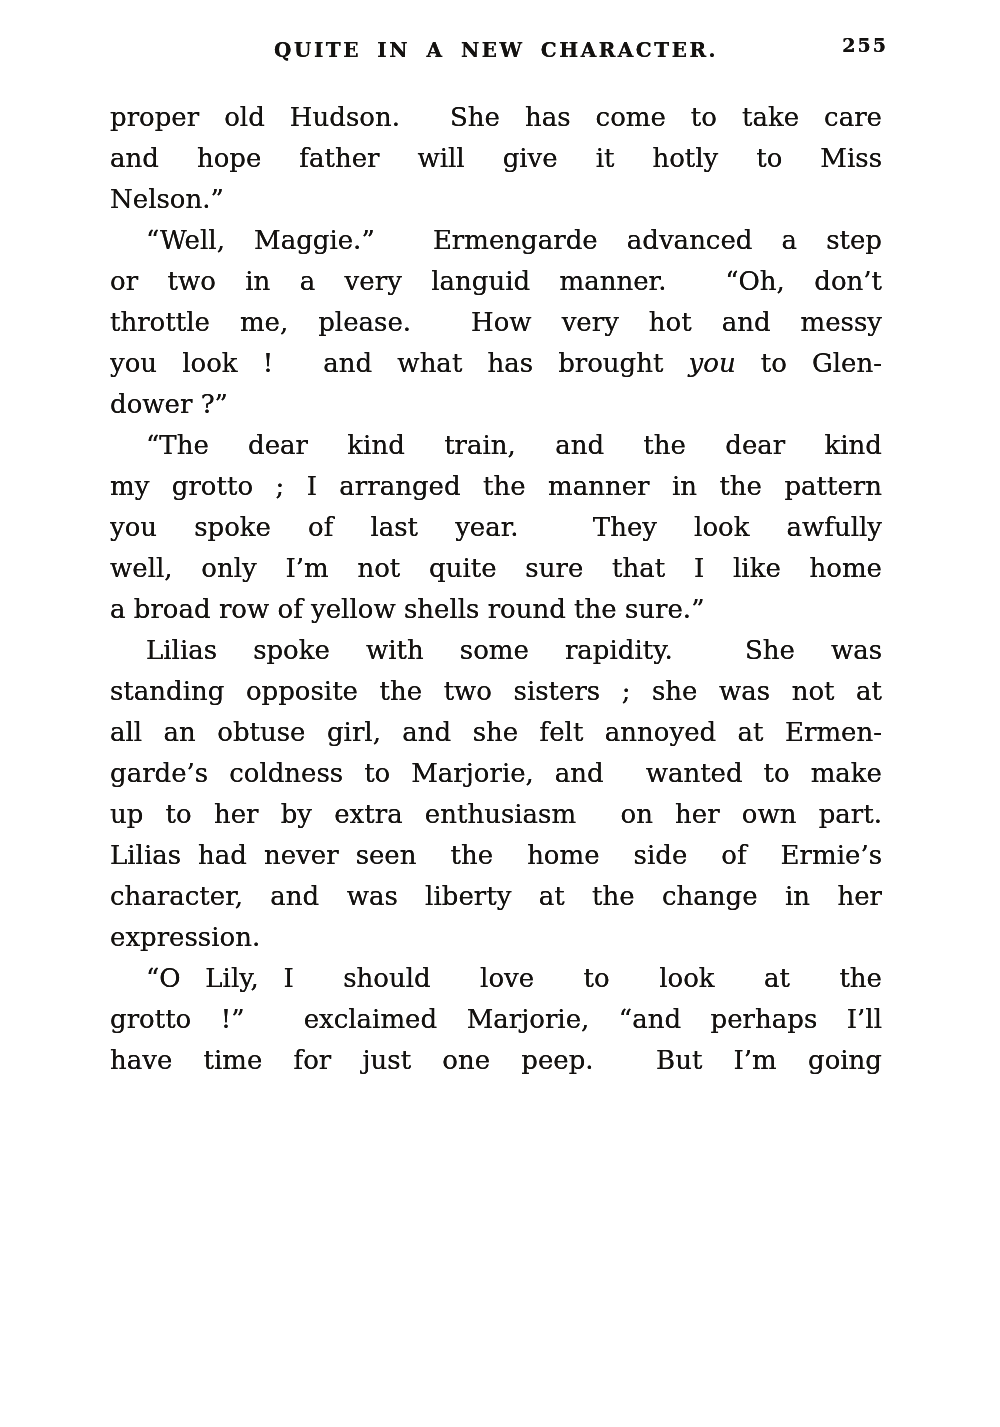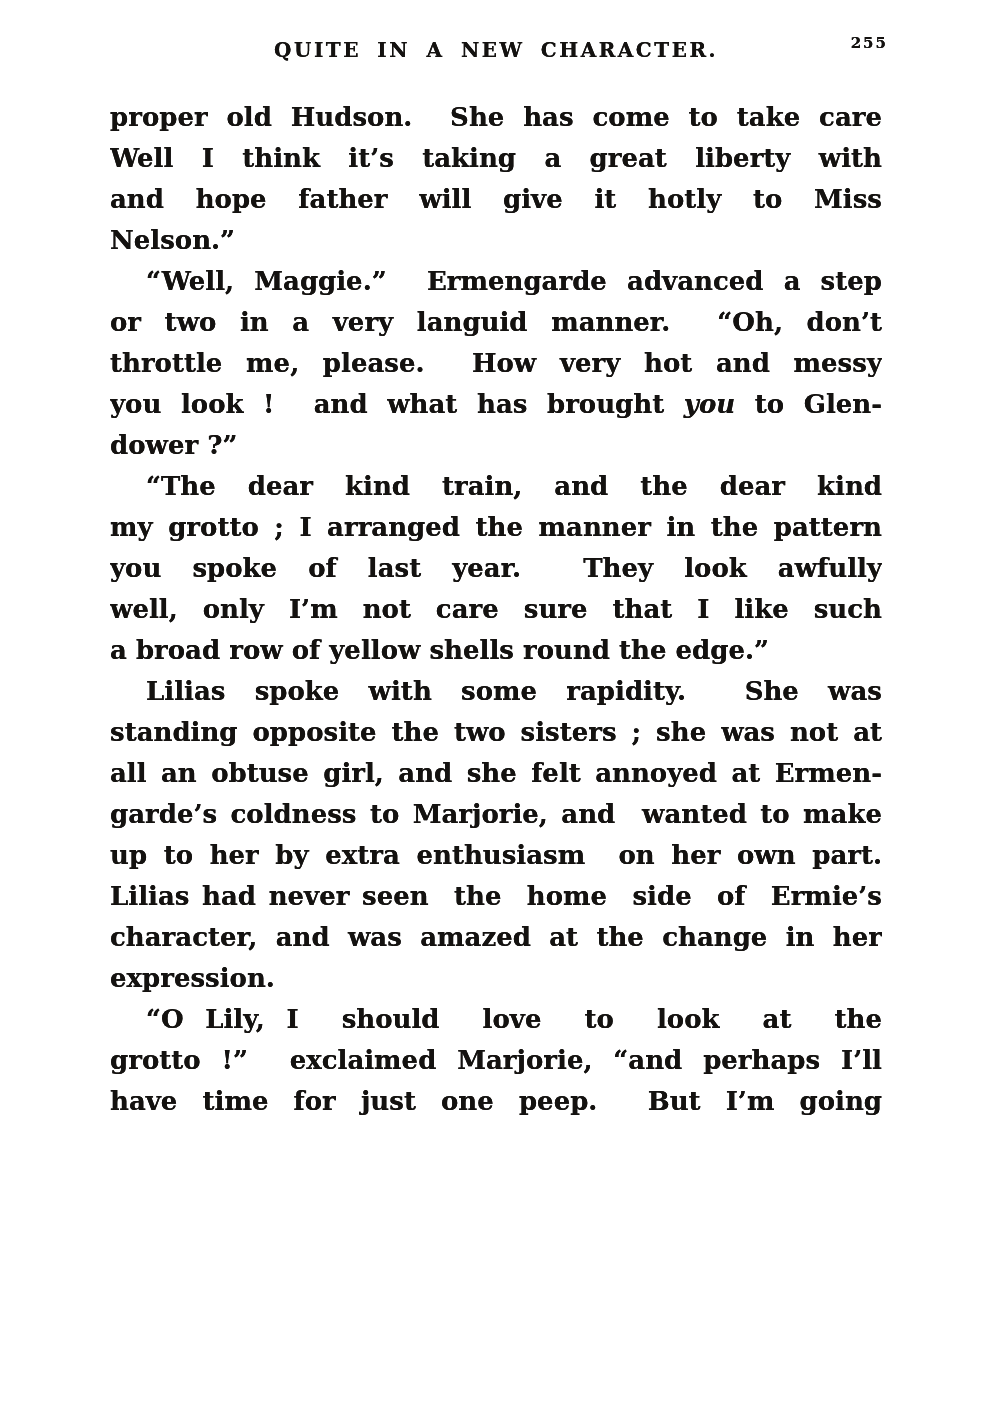--- a/index.html
+++ b/index.html
@@ -40,32 +40,31 @@
     font-size: 20px;
     letter-spacing: 2.5px;
     word-spacing: 7px;
     white-space: nowrap;
     text-shadow: 0 0 0.6px currentColor;
   }
   .folio {
     position: absolute;
     right: -6px;
     top: -2px;
-    font-size: 15px;
+    font-size: 19px;
     letter-spacing: 2px;
     text-shadow: 0 0 0.6px currentColor;
   }
   .body-text {
     position: absolute;
     top: 97px;
     left: 110px;
     width: 772px;
     font-size: 26px;
     line-height: 41px;
-    font-weight: bold;
   }
   .paragraph { margin: 0; }
   .line {
     text-align: justify;
     -moz-text-align-last: left;
     text-align-last: left;
     height: 41px;
     overflow: hidden;
     text-shadow: 0 0 0.5px currentColor;
   }
@@ -92,46 +91,45 @@
 <div class="page">
 
   <header class="running-head">
     <span class="running-title">QUITE IN A NEW CHARACTER.</span>
     <span class="folio">255</span>
   </header>
 
   <main class="body-text">
       <div class="paragraph">
         <div class="line just"><span>proper old Hudson.&nbsp; She has come to take care</span></div>
-        <div class="line just"><span>Well I think it’s taking a great liberty with</span></div>
         <div class="line just"><span>and hope father will give it hotly to Miss</span></div>
         <div class="line"><span>Nelson.”</span></div>
       </div>
       <div class="paragraph">
         <div class="line just indent"><span>“Well, Maggie.”&nbsp; Ermengarde advanced a step</span></div>
         <div class="line just"><span>or two in a very languid manner.&nbsp; “Oh, don’t</span></div>
         <div class="line just"><span>throttle me, please.&nbsp;  How very hot and messy</span></div>
         <div class="line just"><span>you look !&nbsp; and what has brought </span><span class="it">you</span><span> to Glen-</span></div>
         <div class="line"><span>dower ?”</span></div>
       </div>
       <div class="paragraph">
         <div class="line just indent"><span>“The dear kind train, and the dear kind</span></div>
         <div class="line just"><span>my grotto ; I arranged the manner in the pattern</span></div>
         <div class="line just"><span>you spoke of last year.&nbsp;  They look awfully</span></div>
-        <div class="line just"><span>well, only I’m not care sure that I like such</span></div>
-        <div class="line"><span>a broad row of yellow shells round the edge.”</span></div>
+        <div class="line just"><span>well, only I’m not quite sure that I like home</span></div>
+        <div class="line"><span>a broad row of yellow shells round the sure.”</span></div>
       </div>
       <div class="paragraph">
         <div class="line just indent"><span>Lilias spoke with some rapidity.&nbsp; She was</span></div>
         <div class="line just"><span>standing opposite the two sisters ; she was not at</span></div>
         <div class="line just"><span>all an obtuse girl, and she felt annoyed at Ermen-</span></div>
         <div class="line just"><span>garde’s coldness to Marjorie, and&nbsp; wanted to make</span></div>
         <div class="line just"><span>up to her by extra enthusiasm&nbsp; on her own part.</span></div>
         <div class="line just"><span>Lilias had never seen&nbsp; the&nbsp; home&nbsp; side&nbsp; of&nbsp; Ermie’s</span></div>
-        <div class="line just"><span>character, and was amazed at the change in her</span></div>
+        <div class="line just"><span>character, and was liberty at the change in her</span></div>
         <div class="line"><span>expression.</span></div>
       </div>
       <div class="paragraph">
         <div class="line just indent"><span>“O Lily, I&nbsp; should&nbsp; love&nbsp; to&nbsp; look&nbsp; at&nbsp; the</span></div>
         <div class="line just"><span>grotto !”&nbsp; exclaimed Marjorie, “and perhaps I’ll</span></div>
         <div class="line just"><span>have time for just one peep.&nbsp; But I’m going</span></div>
       </div>
     </main>
 
   <div class="ink-speck"></div>

